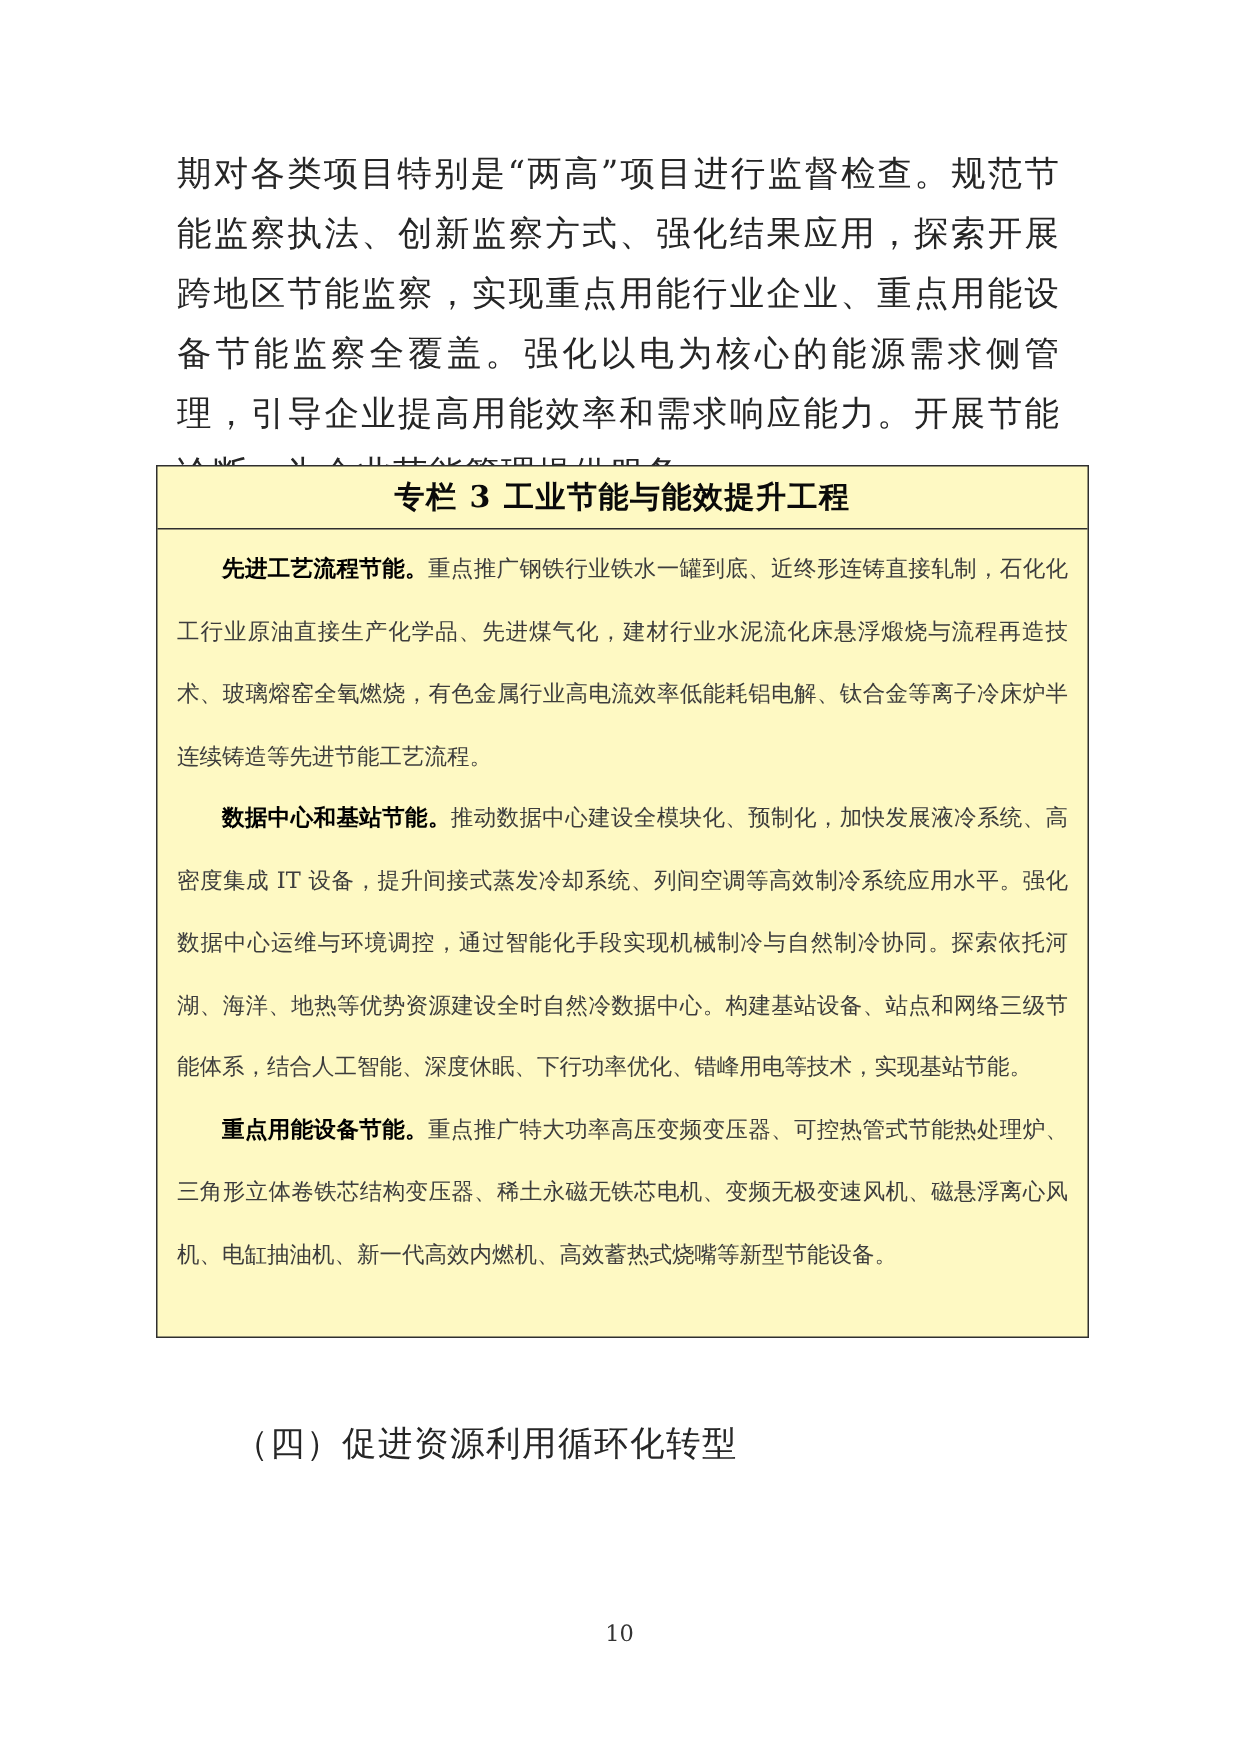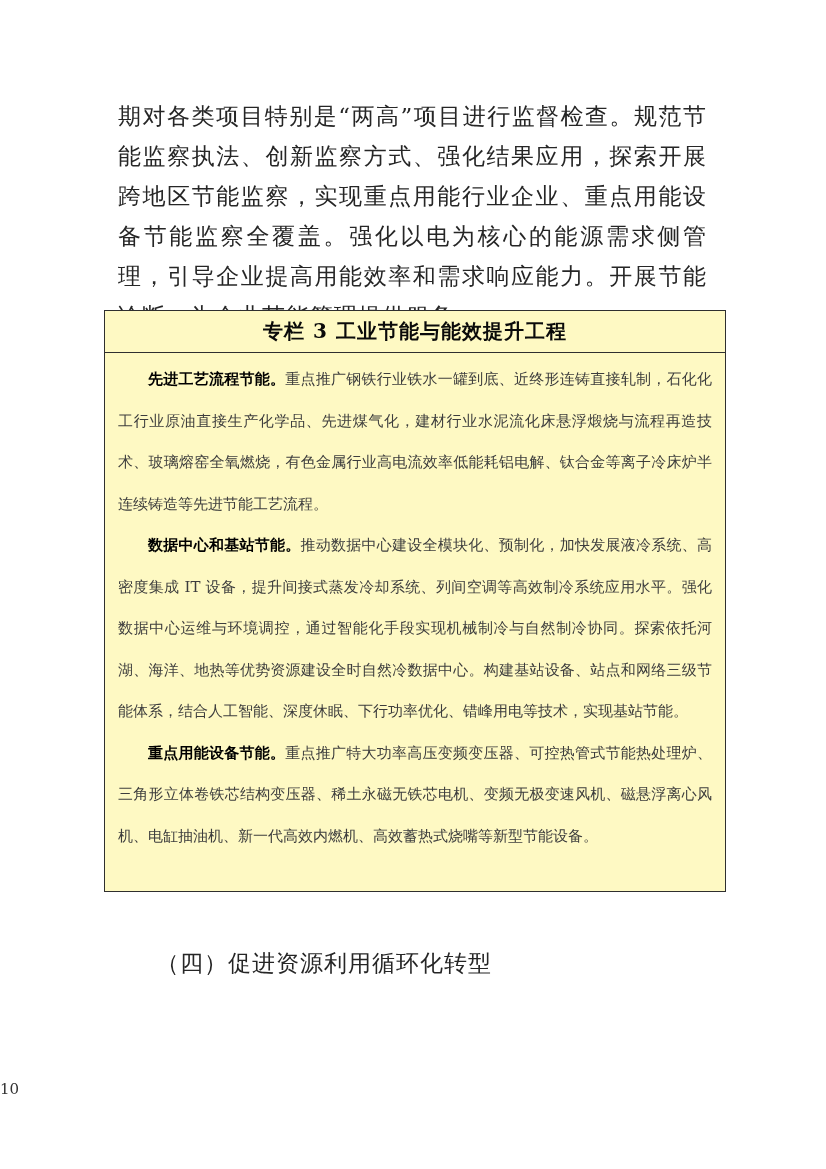--- a/index.html
+++ b/index.html
@@ -88,20 +88,21 @@
   }
   .closing {
     margin: 0;
     text-indent: 2em;
   }
   .page-number {
     position: absolute;
     left: 0;
     top: 1080px;
     width: 100%;
+    text-align: center;
     font-size: 15px;
     color: #333333;
   }
 </style>
 </head>
 <body>
 
 <div class="page">
 
   <div class="intro">期对各类项目特别是“两高”项目进行监督检查。规范节能监察执法、创新监察方式、强化结果应用，探索开展跨地区节能监察，实现重点用能行业企业、重点用能设备节能监察全覆盖。强化以电为核心的能源需求侧管理，引导企业提高用能效率和需求响应能力。开展节能诊断，为企业节能管理提供服务。</div>

